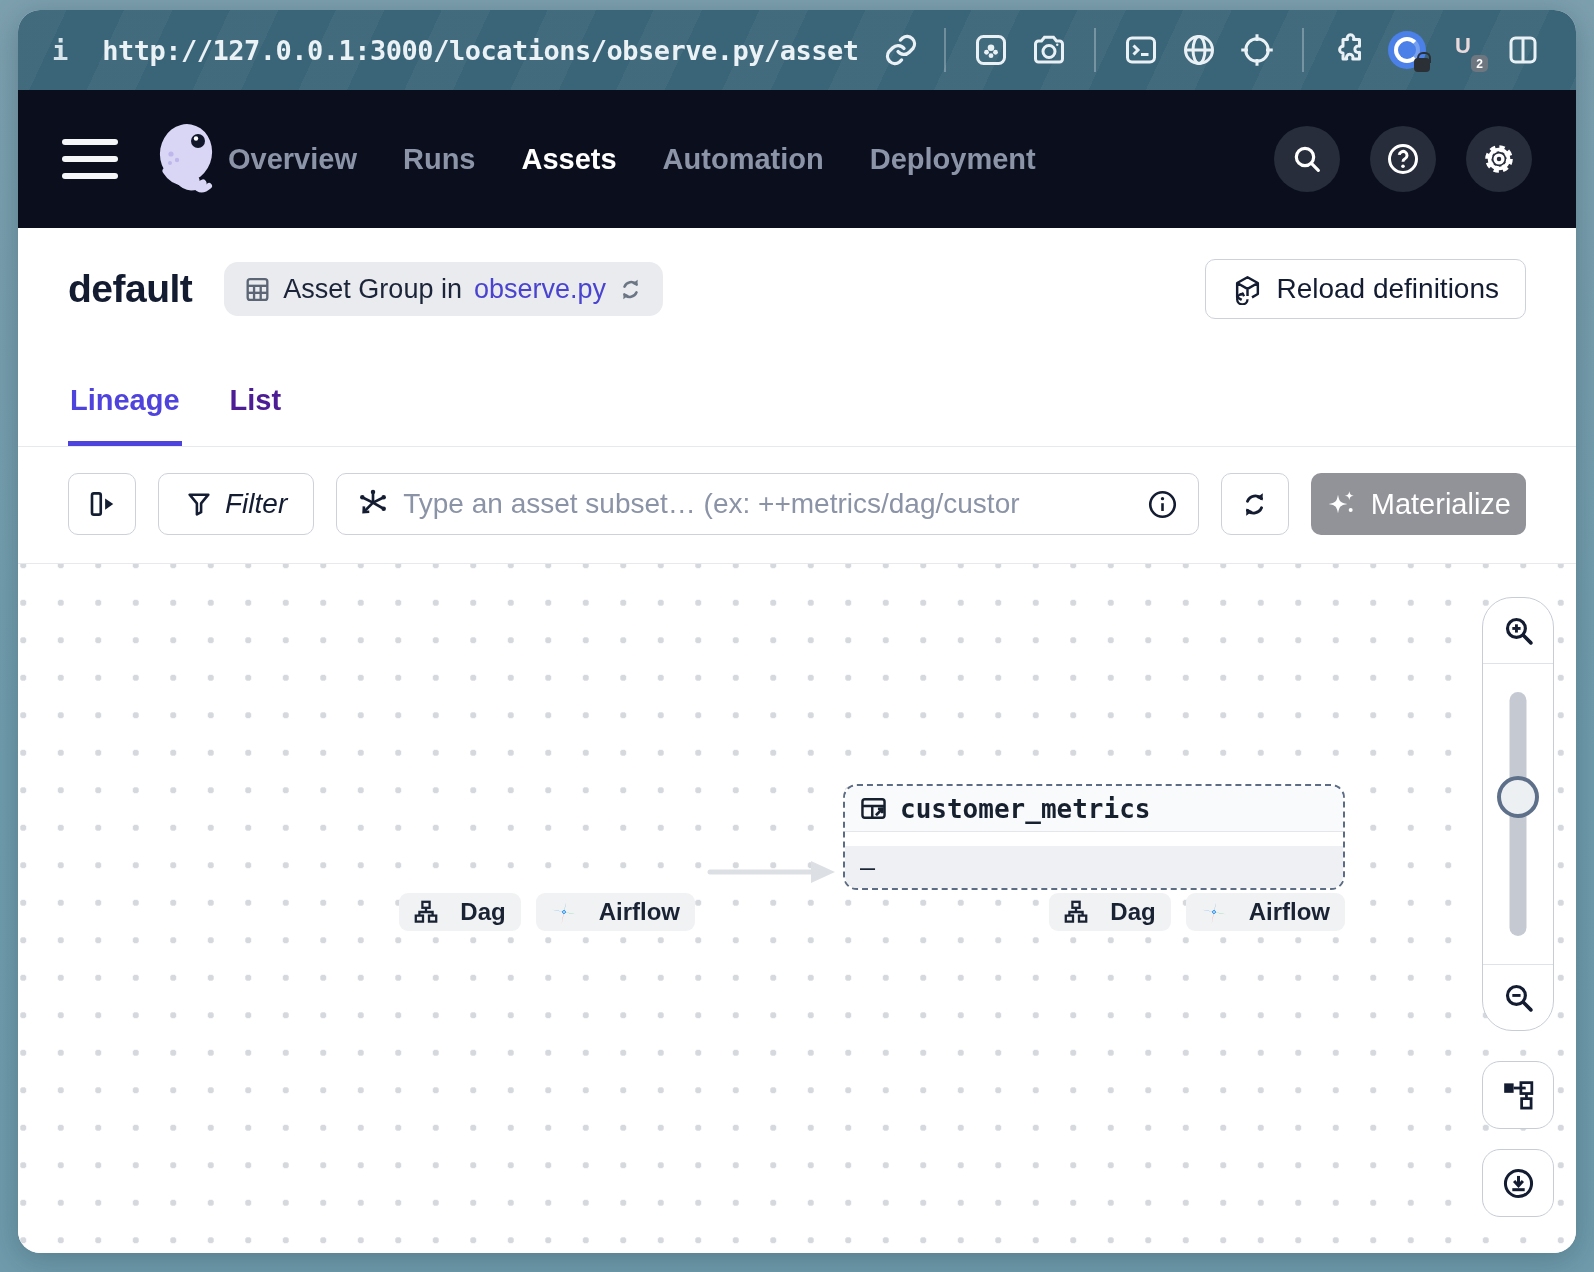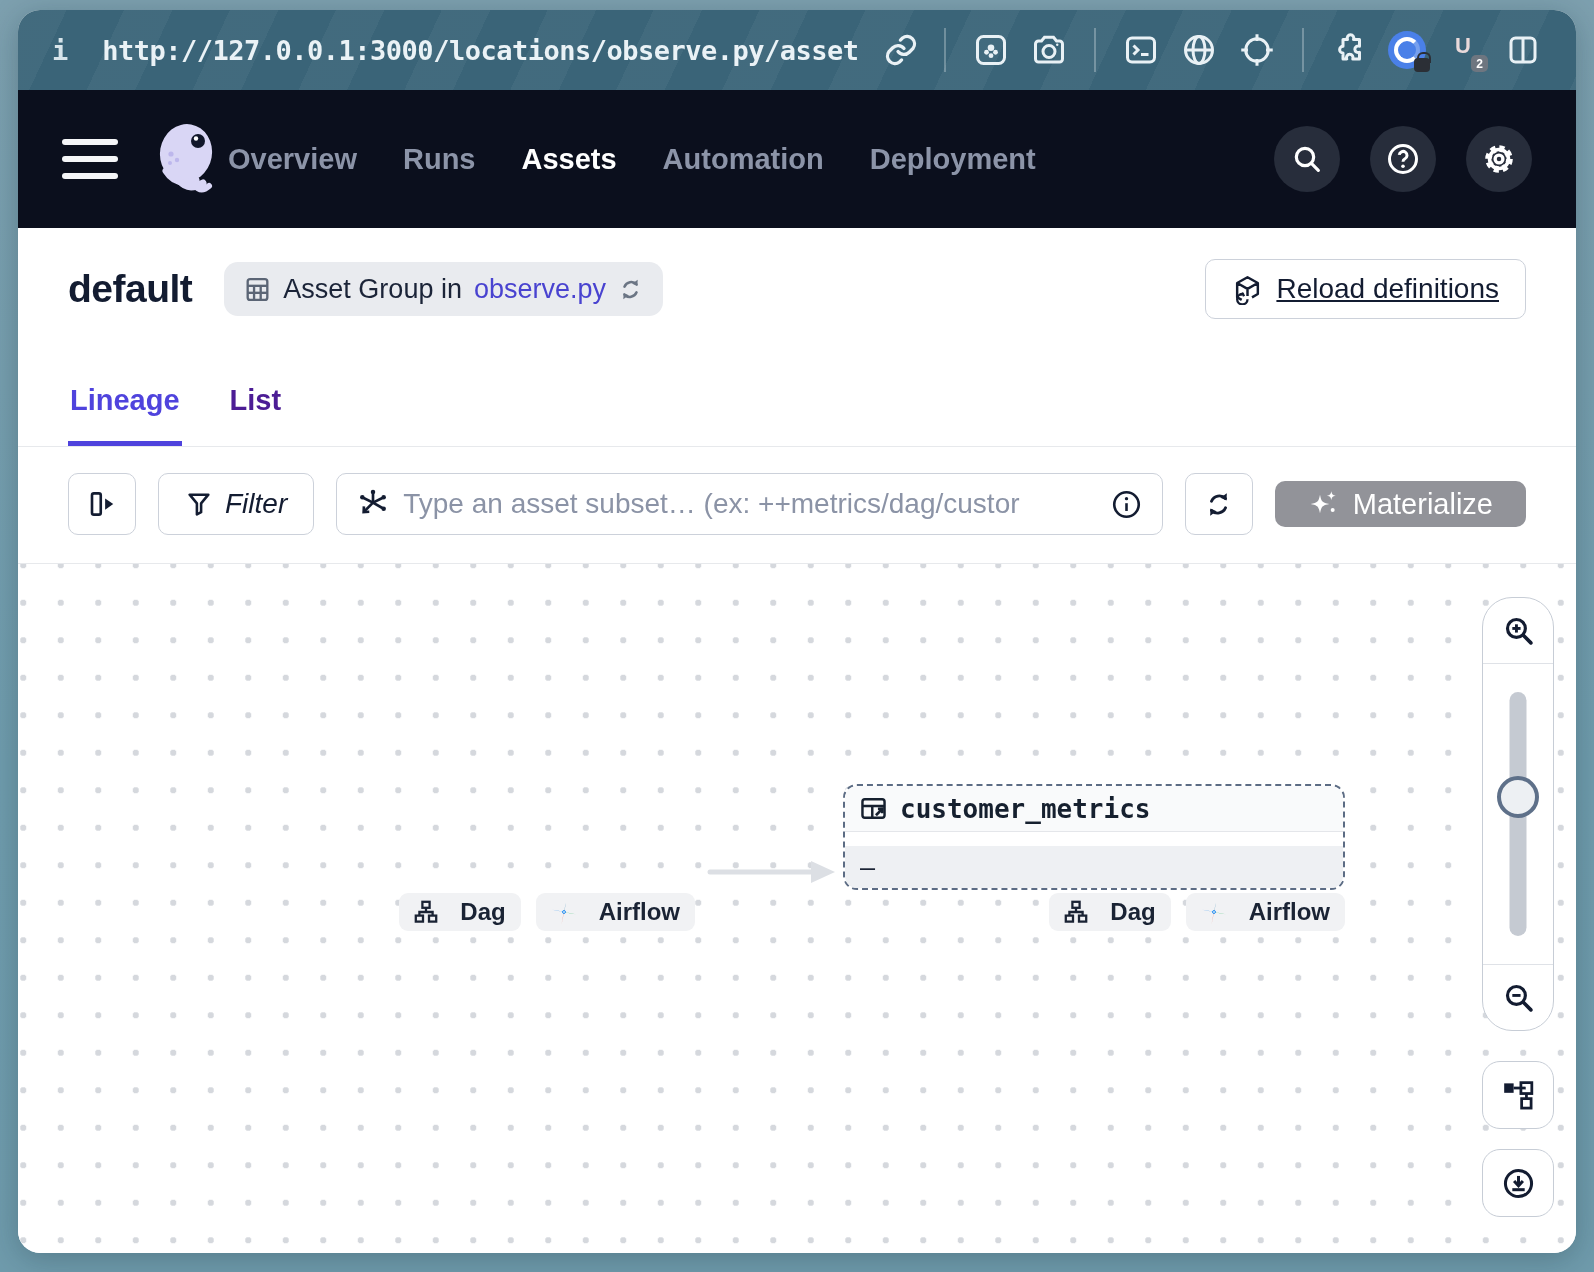--- a/index.html
+++ b/index.html
@@ -51,21 +51,21 @@
   
   .page { flex:1; background:#fff; display:flex; flex-direction:column; min-height:0; }
   .title-row { display:flex; align-items:center; padding:0 50px; margin-top:30px; height:62px; }
   .page-title { font-size:39px; font-weight:700; color:#131c31; letter-spacing:-0.5px; }
   .group-badge { margin-left:32px; height:54px; background:#e9ebef; border-radius:14px;
      display:flex; align-items:center; gap:12px; padding:0 20px; }
   .group-badge .txt { font-size:27px; color:#1b2438; }
   .group-badge .lnk { font-size:27px; color:#4943d0; cursor:pointer; }
   .btn-outline { display:flex; align-items:center; gap:13px; background:#fff; border:1.5px solid #ccd1da;
      border-radius:10px; height:60px; padding:0 26px; cursor:pointer; }
-  .btn-outline .lbl { font-size:28px; color:#131c31;text-decoration:underline; }
+  .btn-outline .lbl { font-size:28px; color:#131c31; }
   .reload-btn { margin-left:auto; }
 
   
   .tabs-row { display:flex; align-items:flex-end; padding:0 50px; margin-top:50px; border-bottom:1px solid #e7e9ec; }
   .tab { font-size:29px; font-weight:700; padding:14px 2px 24px; border-bottom:5px solid transparent;
          margin-right:46px; cursor:pointer; }
   .tab.active { color:#4f43dd; border-bottom-color:#4f43dd; }
   .tab.inactive { color:#4c1d95; }
   .global-link { margin-left:auto; display:flex; align-items:center; gap:14px; color:#3d39b5;
      font-size:29px; cursor:pointer; padding-bottom:22px; }
@@ -75,21 +75,21 @@
   .tool-btn { width:68px; height:62px; flex:none; border:1.5px solid #ccd1da; border-radius:10px;
      background:#fff; display:flex; align-items:center; justify-content:center; cursor:pointer; }
   .filter-btn { display:flex; align-items:center; gap:12px; height:62px; padding:0 26px;
      border:1.5px solid #ccd1da; border-radius:10px; background:#fff; cursor:pointer; }
   .filter-btn .lbl { font-size:28px; color:#131c31;font-style:italic; }
   .subset-box { flex:1; height:62px; border:1.5px solid #ccd1da; border-radius:10px; background:#fff;
      display:flex; align-items:center; gap:14px; padding:0 20px; }
   .subset-box input { flex:1; border:none; outline:none; font-size:28px; color:#1b2438;
      font-family:"Liberation Sans", sans-serif; min-width:0; }
   .subset-box input::placeholder { color:#8b93a6; }
-  .materialize-btn { display:flex; align-items:center; gap:13px; height:46px; padding:0 33px;
+  .materialize-btn { display:flex; align-items:center; gap:13px; height:62px; padding:0 15px;
      background:#929399; border:none; border-radius:10px; cursor:pointer; }
   .materialize-btn .lbl { color:#fff; font-size:29px; font-weight:500; }
 
   
   .canvas { flex:1; position:relative; min-height:0; overflow:hidden;
      background-image:radial-gradient(circle, #d5d8dd 3px, rgba(0,0,0,0) 3px);
      background-size:37.5px 37.5px; background-position:24px 20px; }
   .asset-node { position:absolute; width:502px; background:#fff; border:2.5px dashed #5c6c84;
      border-radius:14px; overflow:hidden; cursor:pointer; }
   .node-head { height:46px; display:flex; align-items:center; gap:13px; padding:0 15px;

